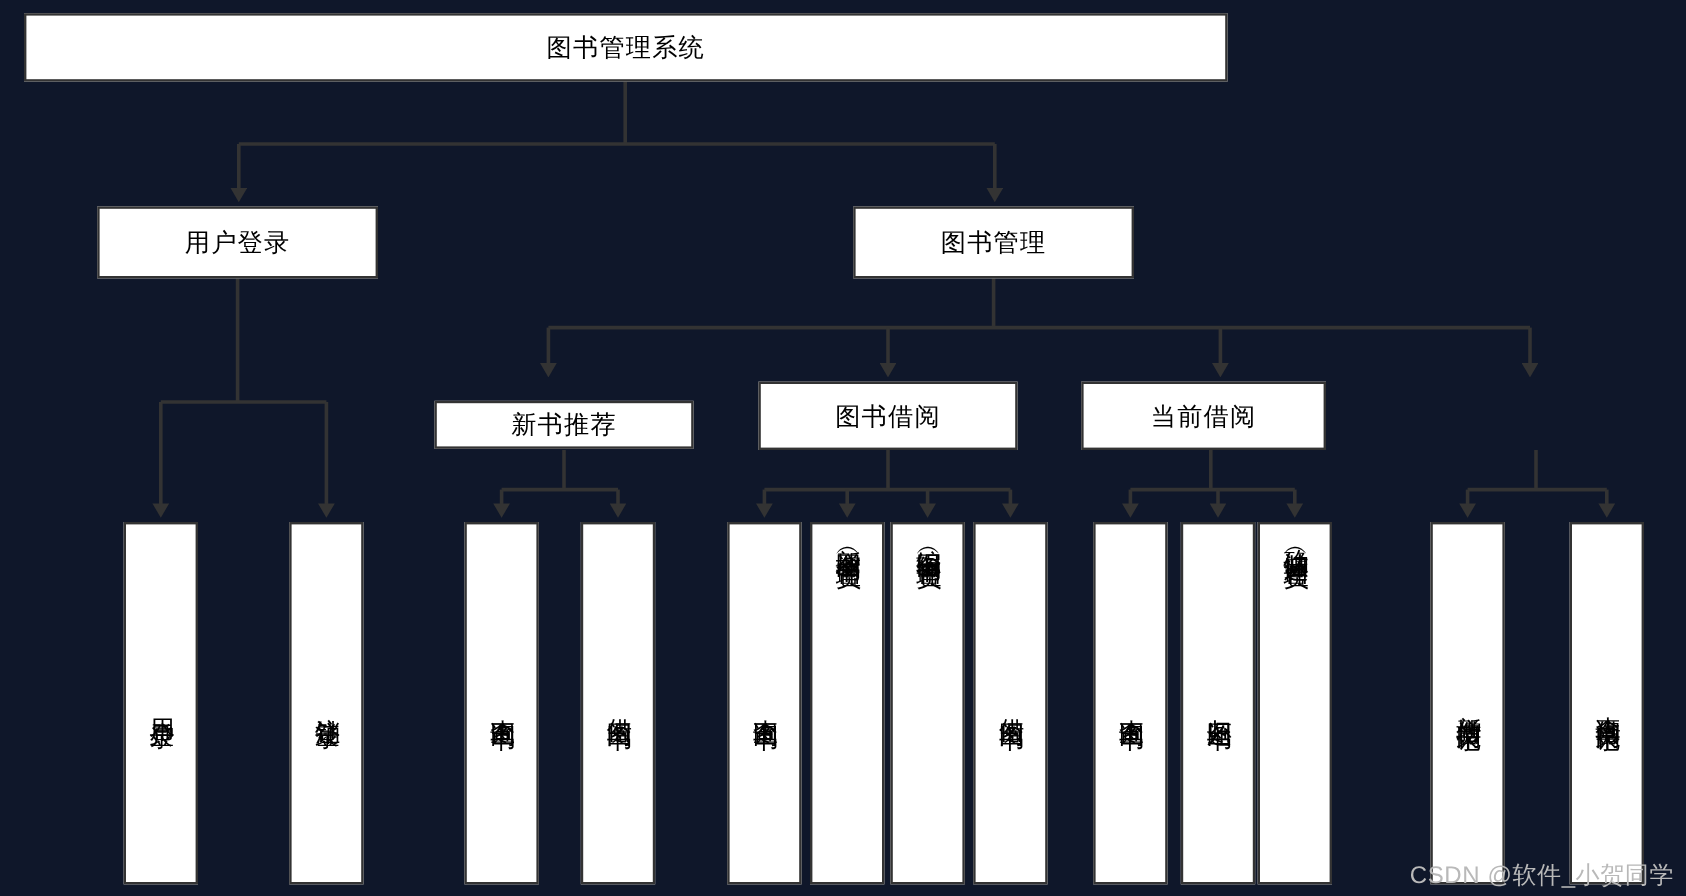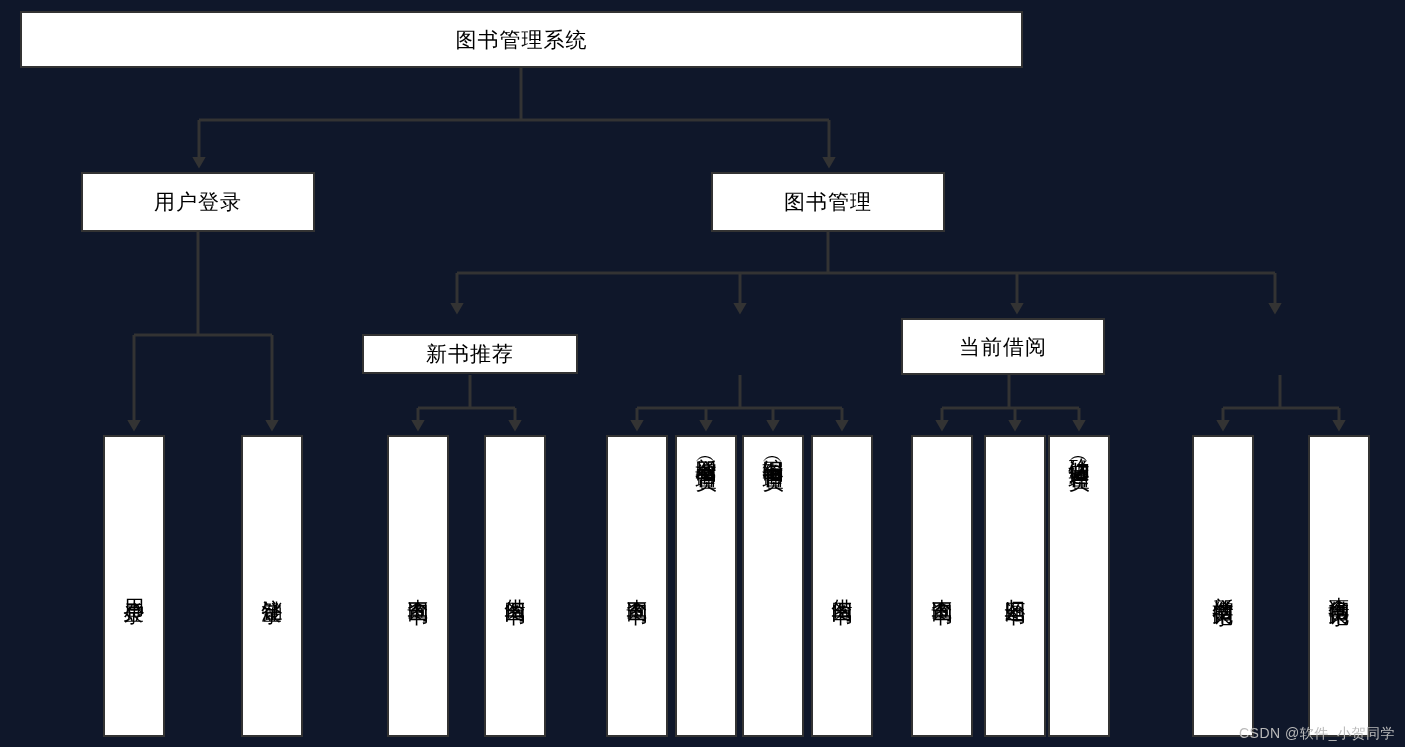--- a/index.html
+++ b/index.html
@@ -52,21 +52,21 @@
     justify-content: center;
   }
   .node-label {
     display: block;
     white-space: nowrap;
   }
   #watermark {
     position: absolute;
     right: 10px;
     bottom: 4px;
-    font-size: 14px;
+    font-size: 20px;
     color: #b9b9b9;
     letter-spacing: 0.5px;
     white-space: nowrap;
   }
 </style>
 </head>
 <body>
 
 <div id="stage">
 
@@ -127,20 +127,23 @@
   <div class="node h" style="left:81px;top:172px;width:234px;height:60px;">
     <span class="node-label">用户登录</span>
   </div>
   <div class="node h" style="left:711px;top:172px;width:234px;height:60px;">
     <span class="node-label">图书管理</span>
   </div>
 
   <div class="node h" style="left:362px;top:334px;width:216px;height:40px;">
     <span class="node-label">新书推荐</span>
   </div>
+  <div class="node h" style="left:632px;top:318px;width:216px;height:57px;">
+    <span class="node-label">图书借阅</span>
+  </div>
   <div class="node h" style="left:901px;top:318px;width:204px;height:57px;">
     <span class="node-label">当前借阅</span>
   </div>
 
   <div class="node v mid" style="left:103px;top:435px;width:62px;height:302px;">
     <span class="node-label">用户登录</span>
   </div>
   <div class="node v mid" style="left:241px;top:435px;width:62px;height:302px;">
     <span class="node-label">注销登录</span>
   </div>

